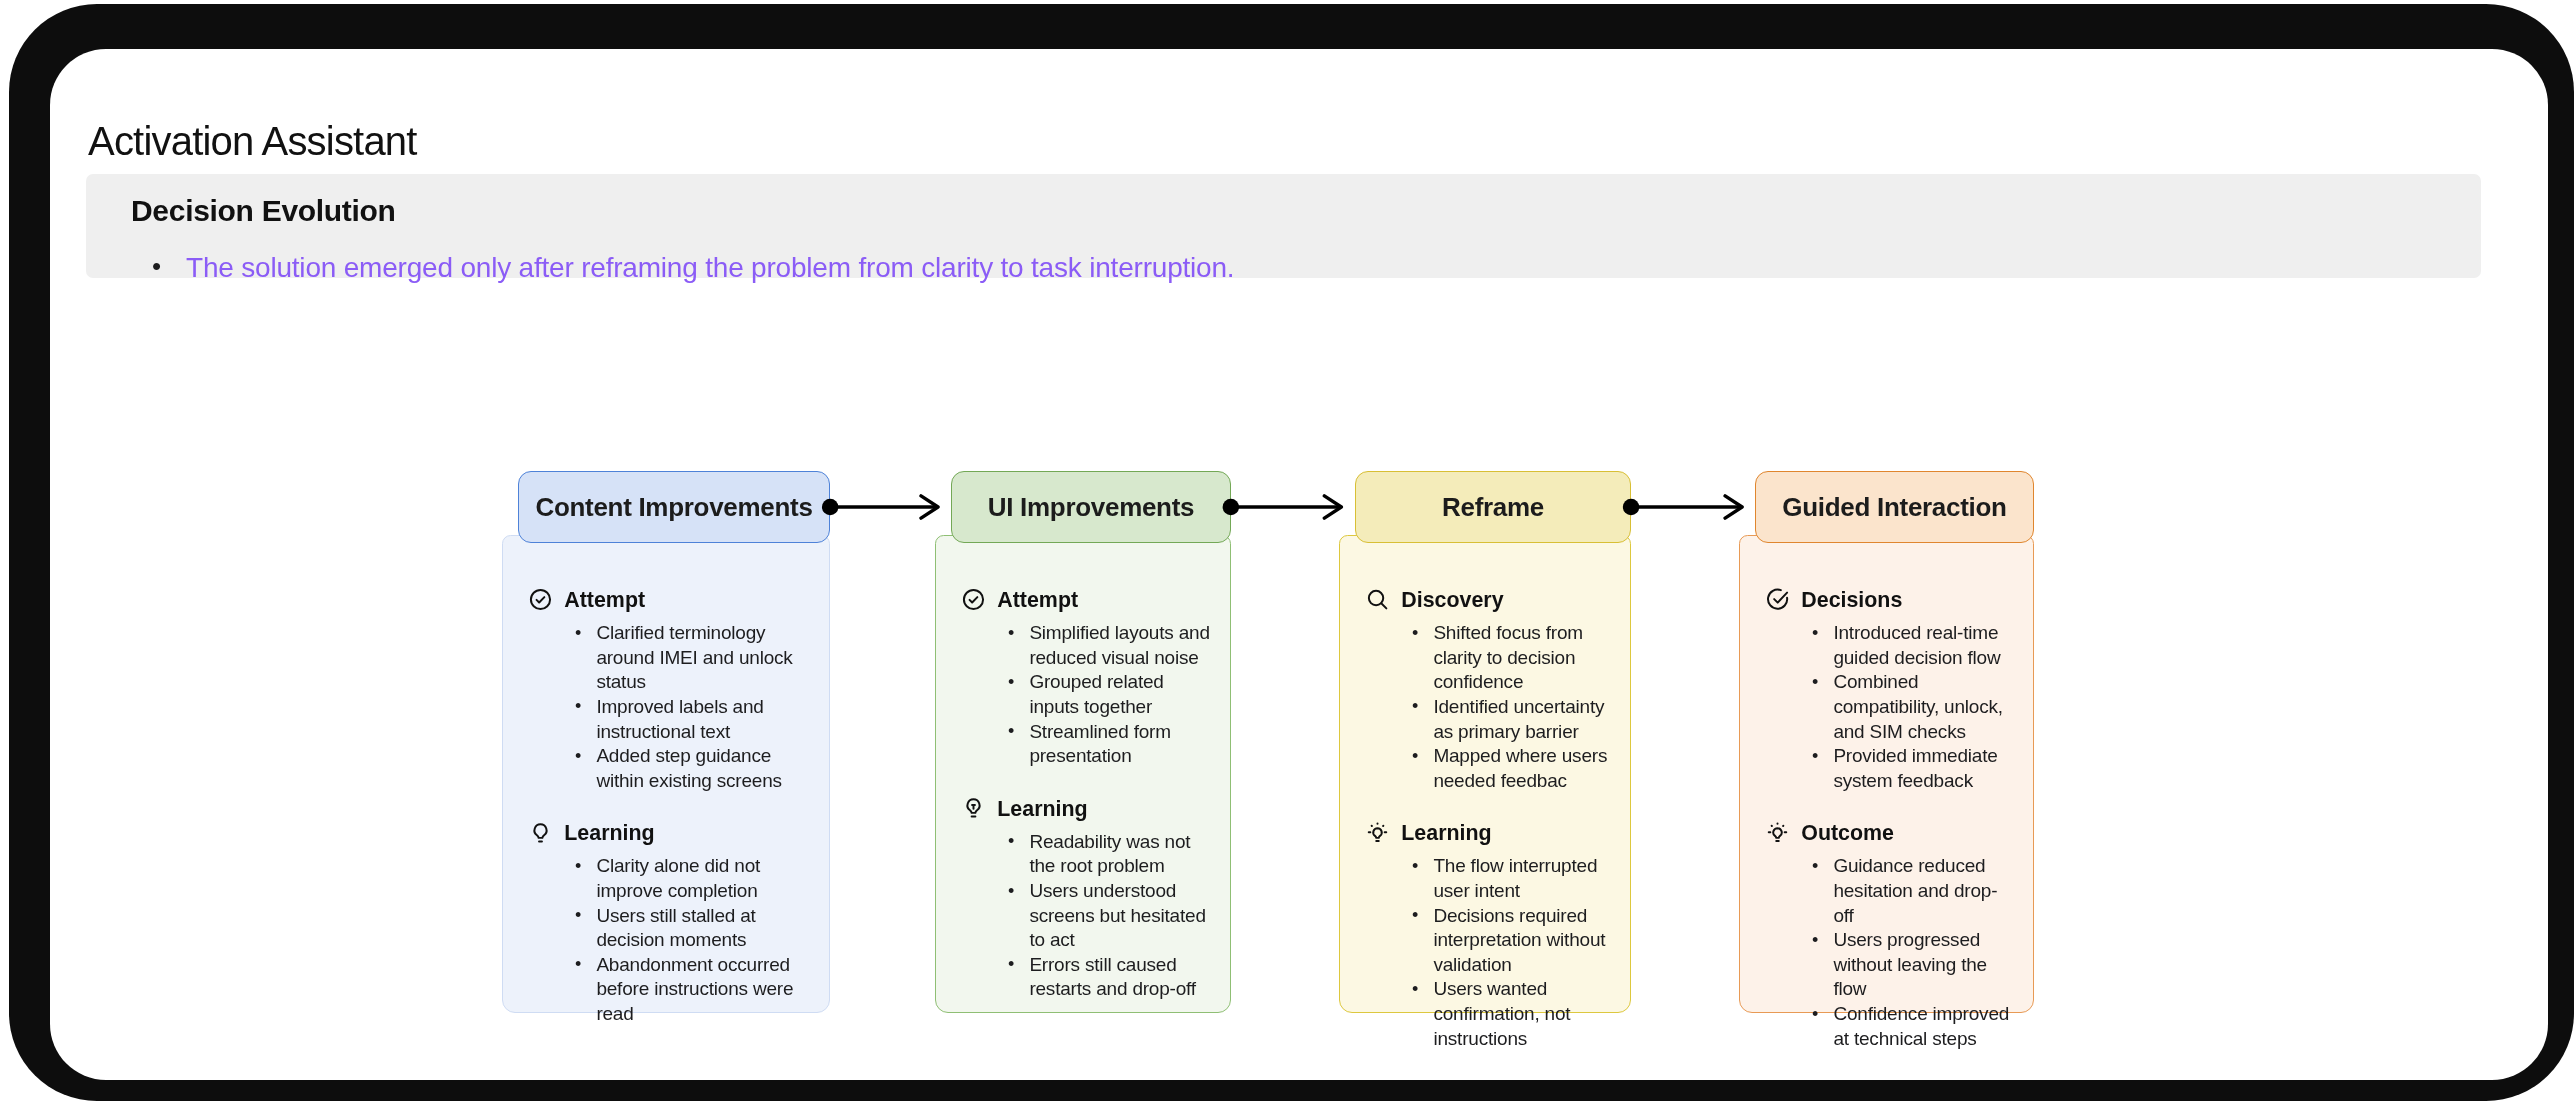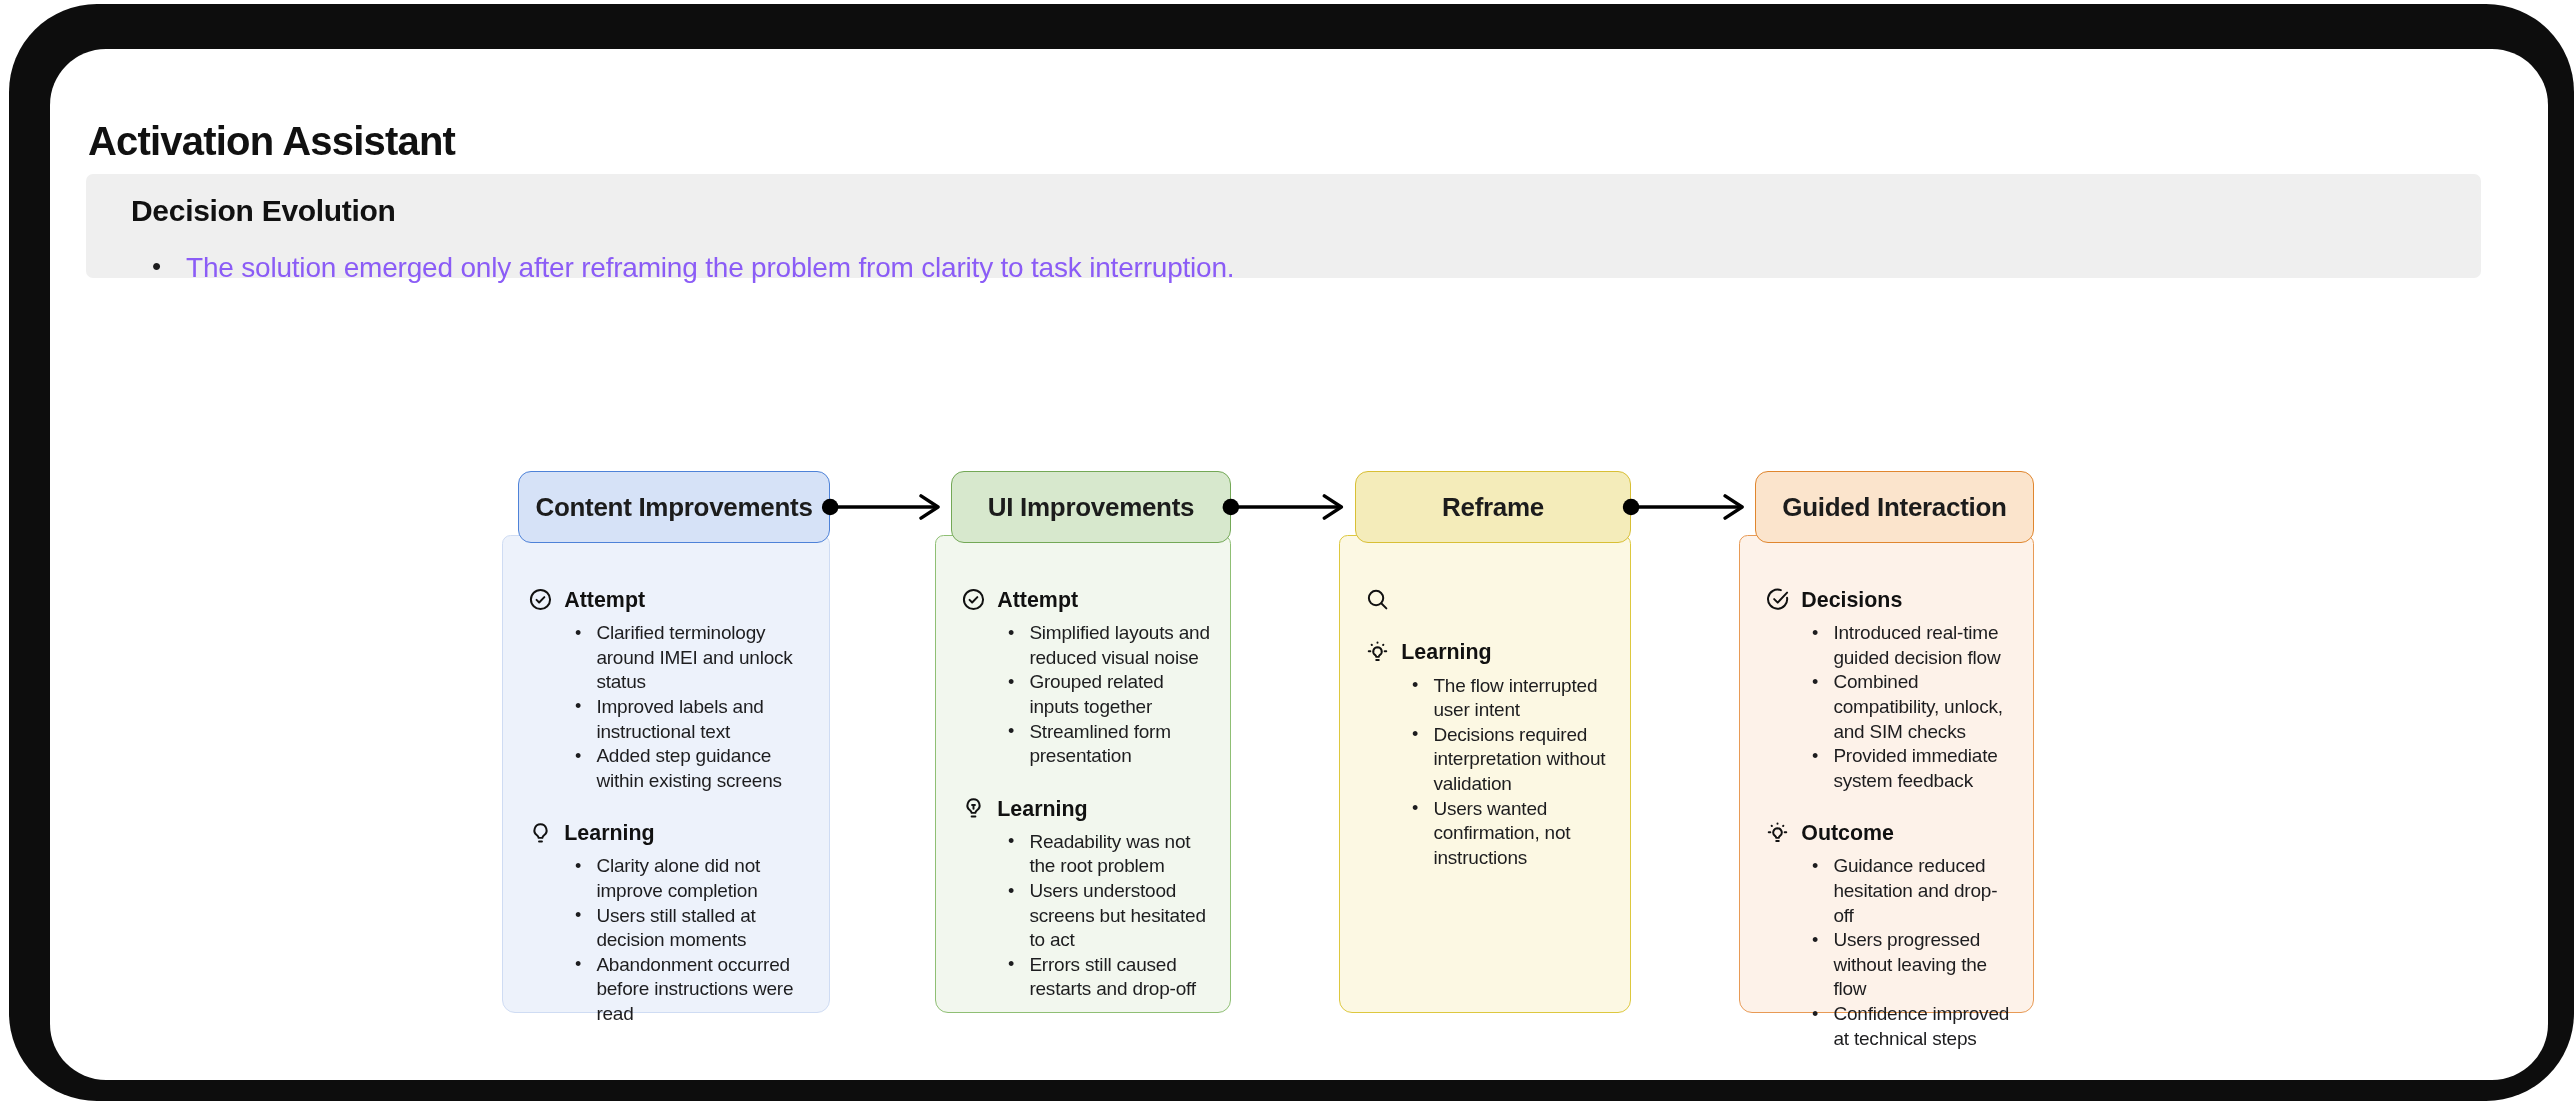--- a/index.html
+++ b/index.html
@@ -12,21 +12,21 @@
   .device-frame {
     position:absolute; left:8.6px; top:4.3px; right:2.1px; bottom:5.3px;
     background:#0d0d0d; border-radius:88px;
   }
   .screen {
     position:absolute; left:50px; top:49px; right:28px; bottom:26px;
     background:#ffffff; border-radius:56px;
   }
   .page-title {
     position:absolute; left:88px; top:94px;
-    font-size:40px; font-weight:700; letter-spacing:-0.8px; color:#111;
+    font-size:40px; font-weight:400; letter-spacing:-0.8px; color:#111;
     line-height:1;
     text-align:right;
   }
   .summary-card {
     position:absolute; left:86px; top:174px; width:2395px; height:104px;
     background:#efefef; border-radius:7px;padding-left:30px;
   }
   .summary-title {
     position:absolute; left:45px; top:20.3px;
     font-size:30px; font-weight:700; color:#111; letter-spacing:-0.3px;
@@ -172,20 +172,28 @@
         <span>Reframe</span>
       </div>
       <div class="flow-card-body">
         <div class="flow-section">
           <div class="sec-icon">
             <svg viewBox="0 0 24 24" fill="none" stroke="#111" stroke-width="1.9" stroke-linecap="round" stroke-linejoin="round">
               <circle cx="10.6" cy="10.6" r="6.9"></circle>
               <path d="m15.6 15.6 4.9 4.9"></path>
             </svg>
           </div>
+          <div class="sec-content">
+            <div class="sec-label">Discovery</div>
+            <ul class="sec-bullets">
+              <li>Shifted focus from clarity to decision confidence</li>
+              <li>Identified uncertainty as primary barrier</li>
+              <li>Mapped where users needed feedbac</li>
+            </ul>
+          </div>
         </div>
         <div class="flow-section">
           <div class="sec-icon">
             <svg viewBox="0 0 24 24" fill="none" stroke="#111" stroke-width="1.9" stroke-linecap="round" stroke-linejoin="round">
               <path d="M12 6.9a4.1 4.1 0 0 0-2.4 7.4c.7.5 1.1 1.1 1.2 1.9h2.4c.1-.8.5-1.4 1.2-1.9A4.1 4.1 0 0 0 12 6.9Z"></path>
               <path d="M10.8 19.2h2.4"></path>
               <path d="M12 2.4v.2"></path>
               <path d="m6.4 4.6.2.2"></path>
               <path d="m17.6 4.6-.2.2"></path>
               <path d="M3.6 10.9h1.5"></path>

